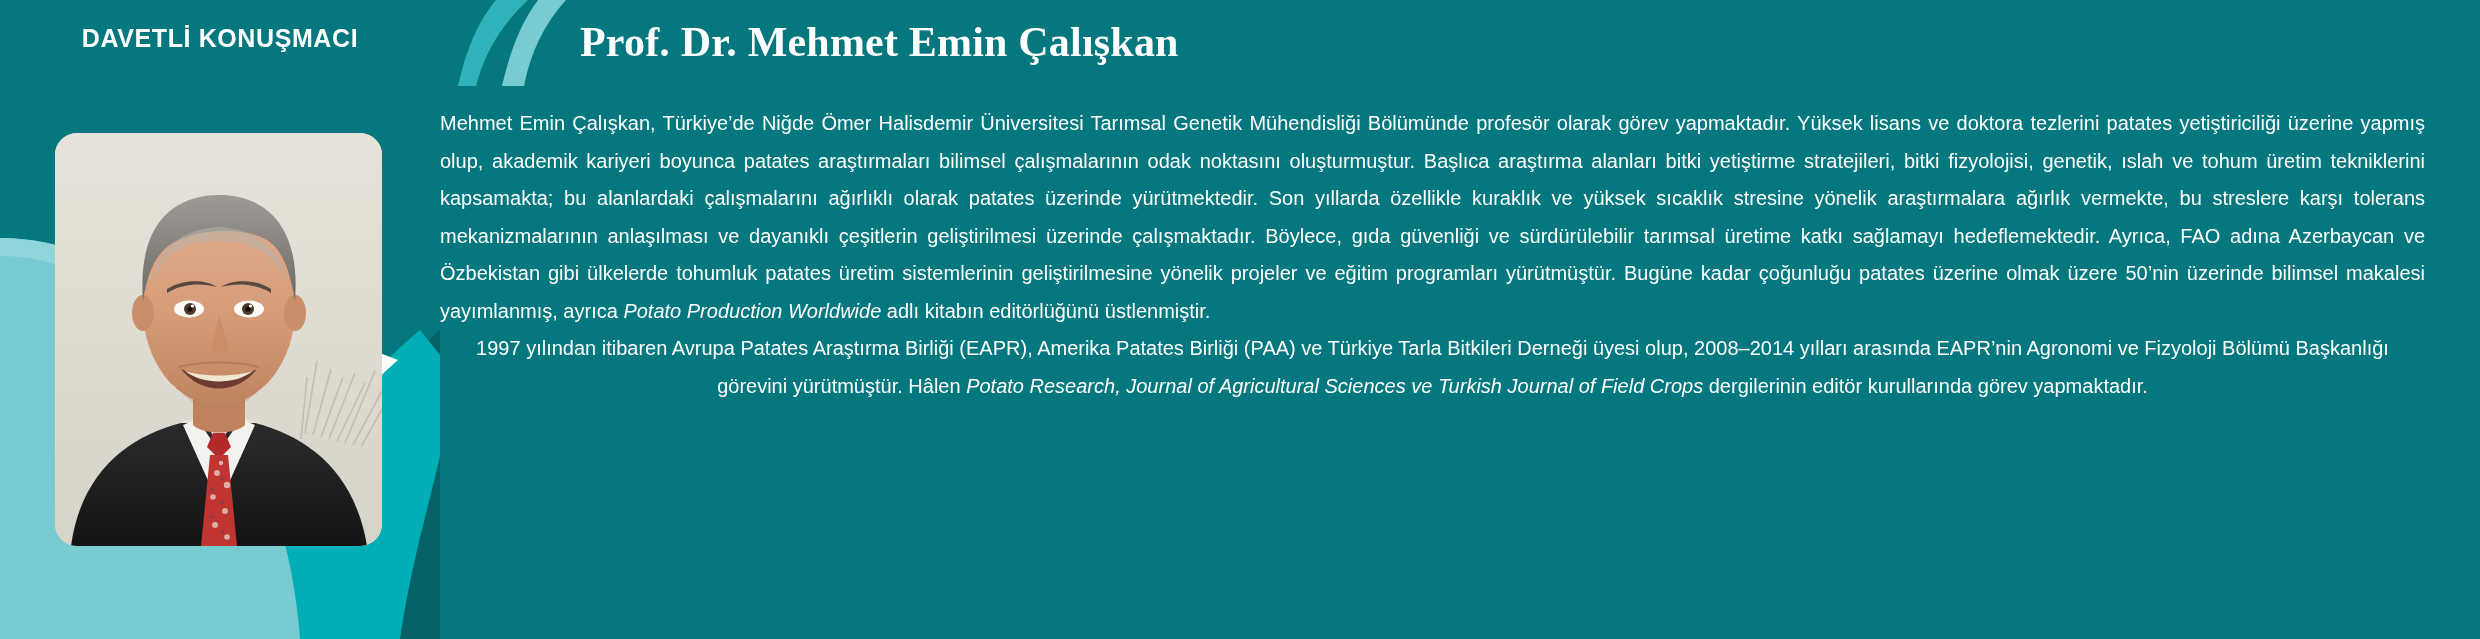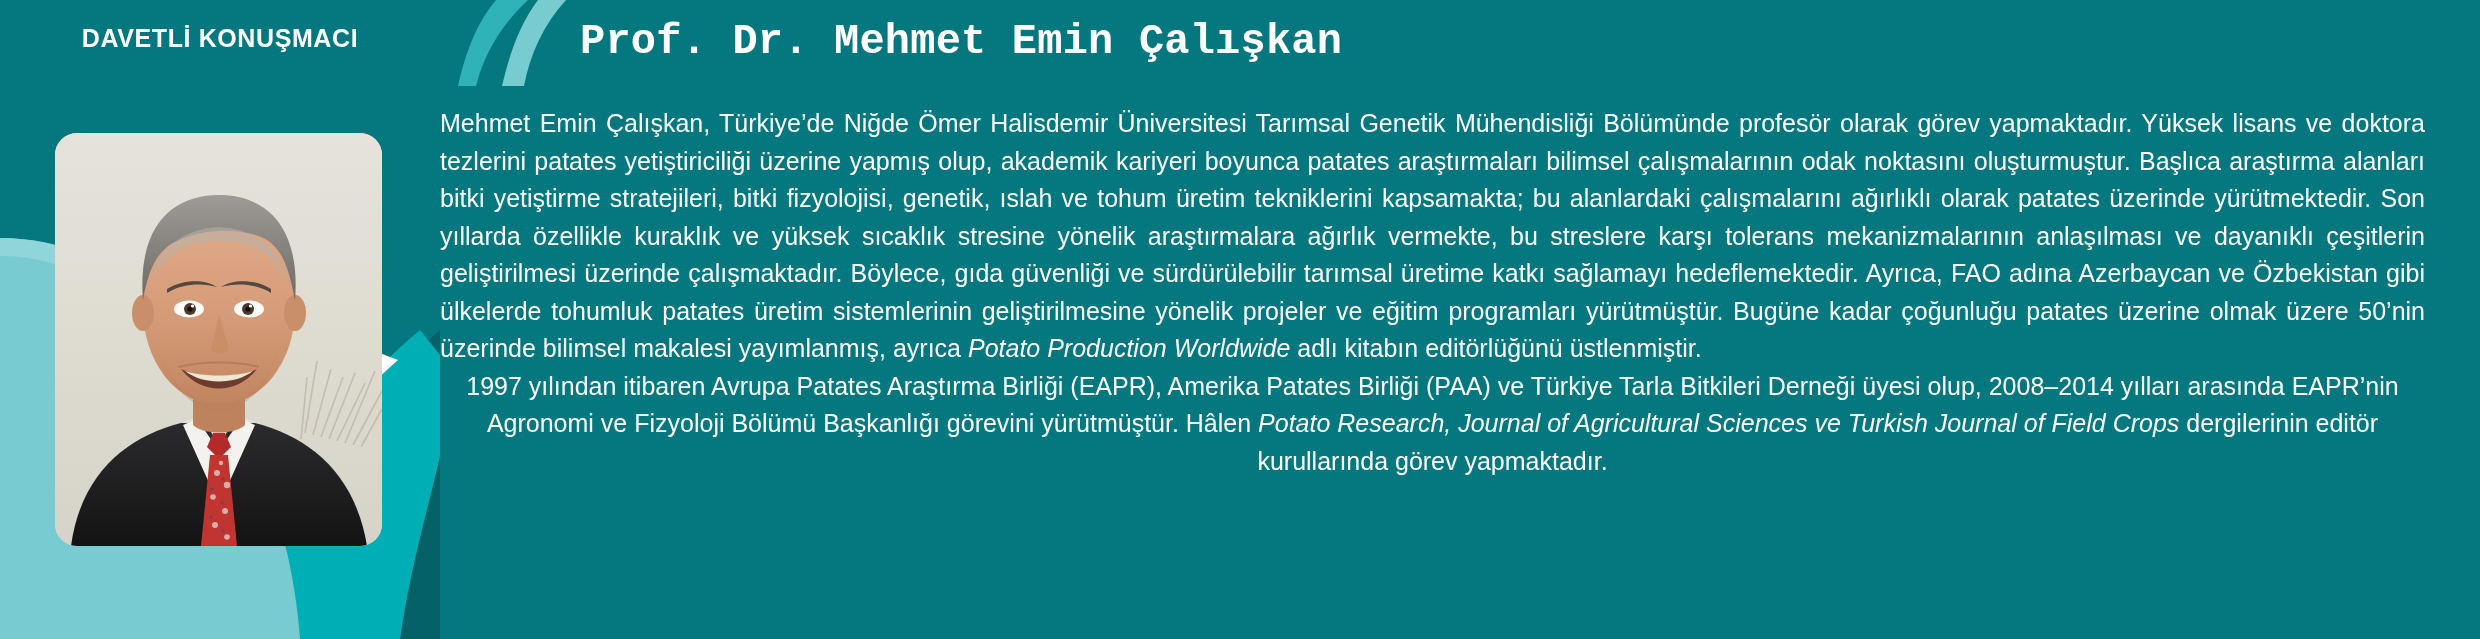--- a/index.html
+++ b/index.html
@@ -61,28 +61,28 @@
     width:108px; height:86px;
   }
   #speaker-title{
     position:absolute;
     left:140px; top:18px;
     color:#ffffff;
     font-size:42px;
     font-weight:bold;
     letter-spacing:.2px;
     white-space:nowrap;
-    font-family:Liberation Mono, monospace;
+    font-family:Liberation Serif, serif;
   }
   #bio{
     position:absolute;
     left:0px; top:105px;
     width:1985px;
     color:#ffffff;
-    font-size:25px;
+    font-size:20px;
     line-height:37.5px;
     text-align:justify;
     text-justify:inter-word;
     font-family:"Liberation Sans", sans-serif;
   }
   #bio p{ margin:0; text-align:justify; }
   #bio p.last-line{ text-align:center; }
   .it{ font-style:italic; }
 </style>
 </head>

